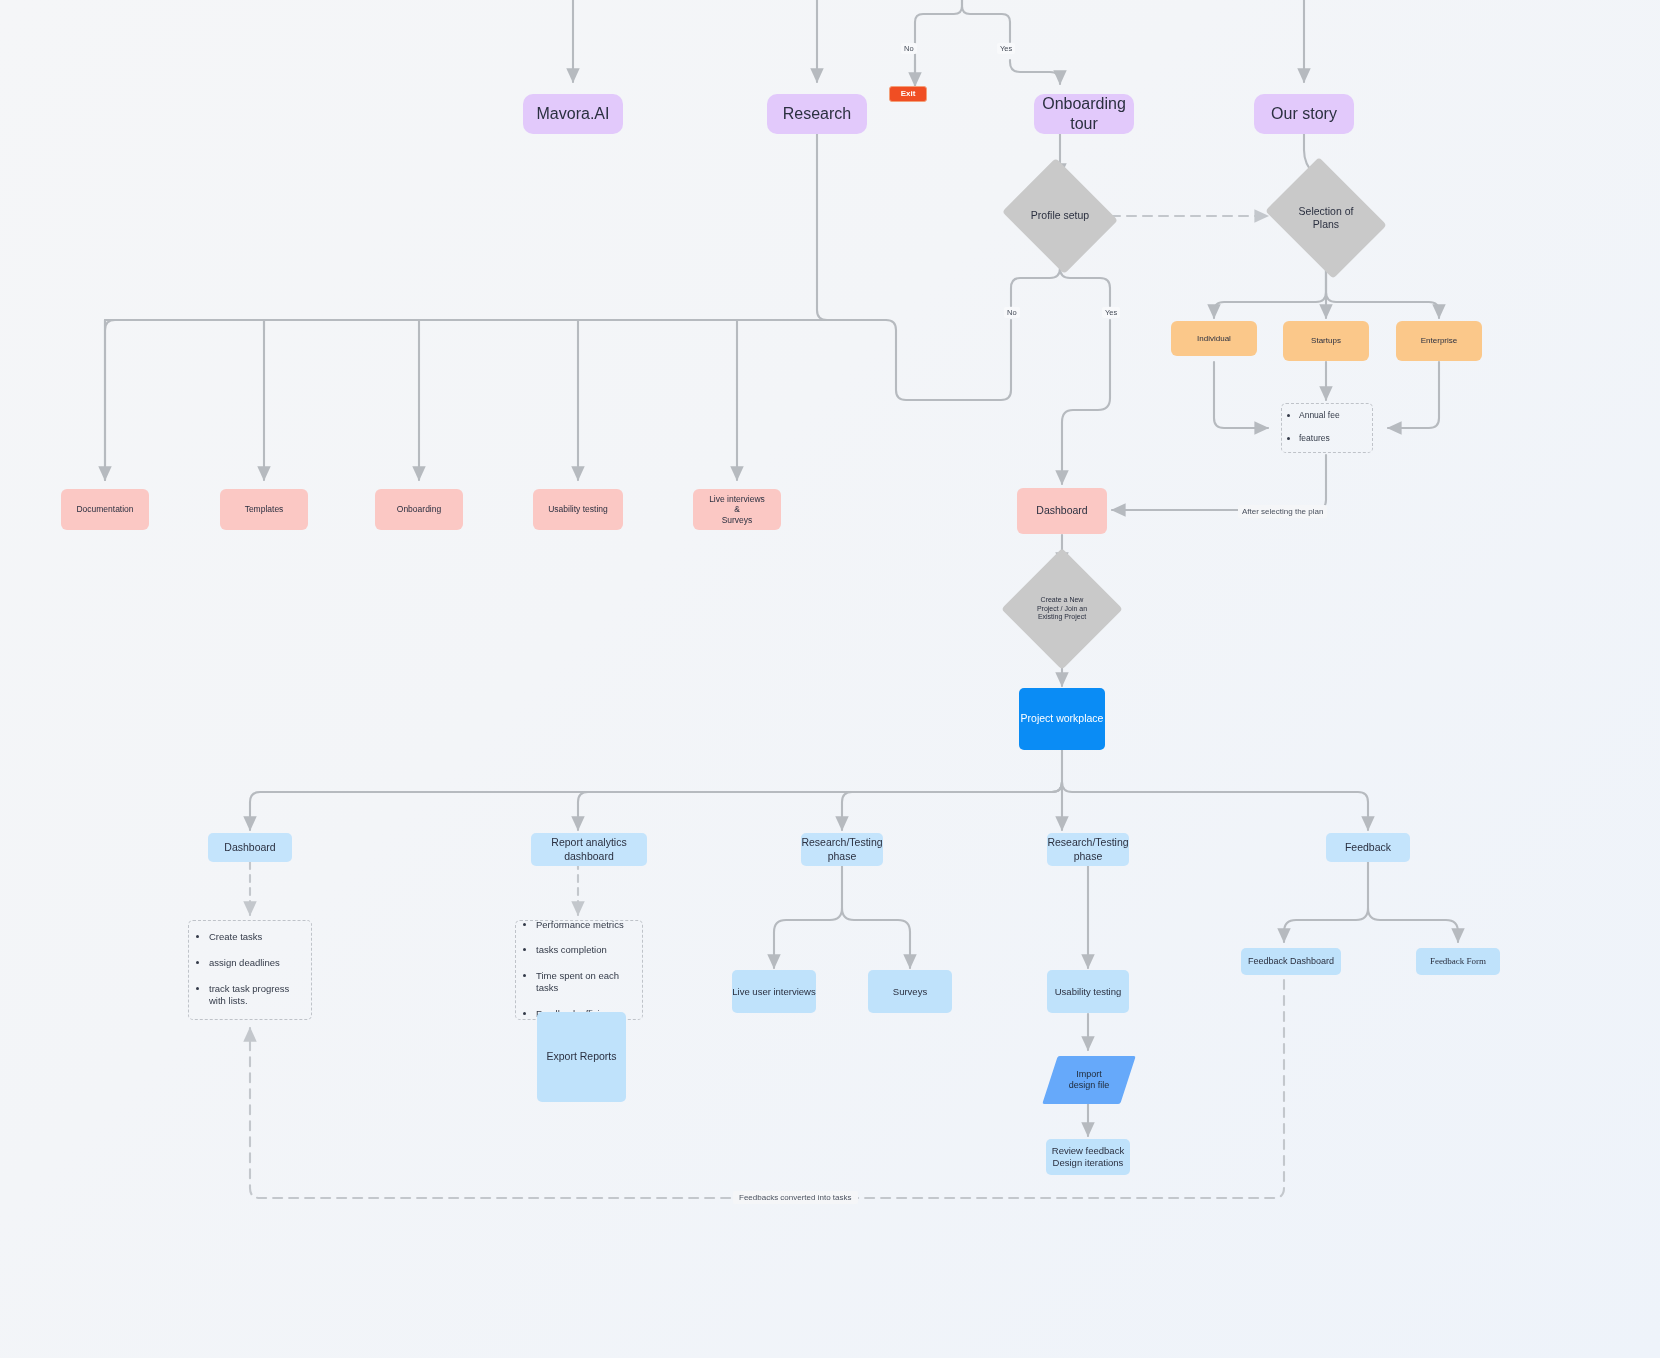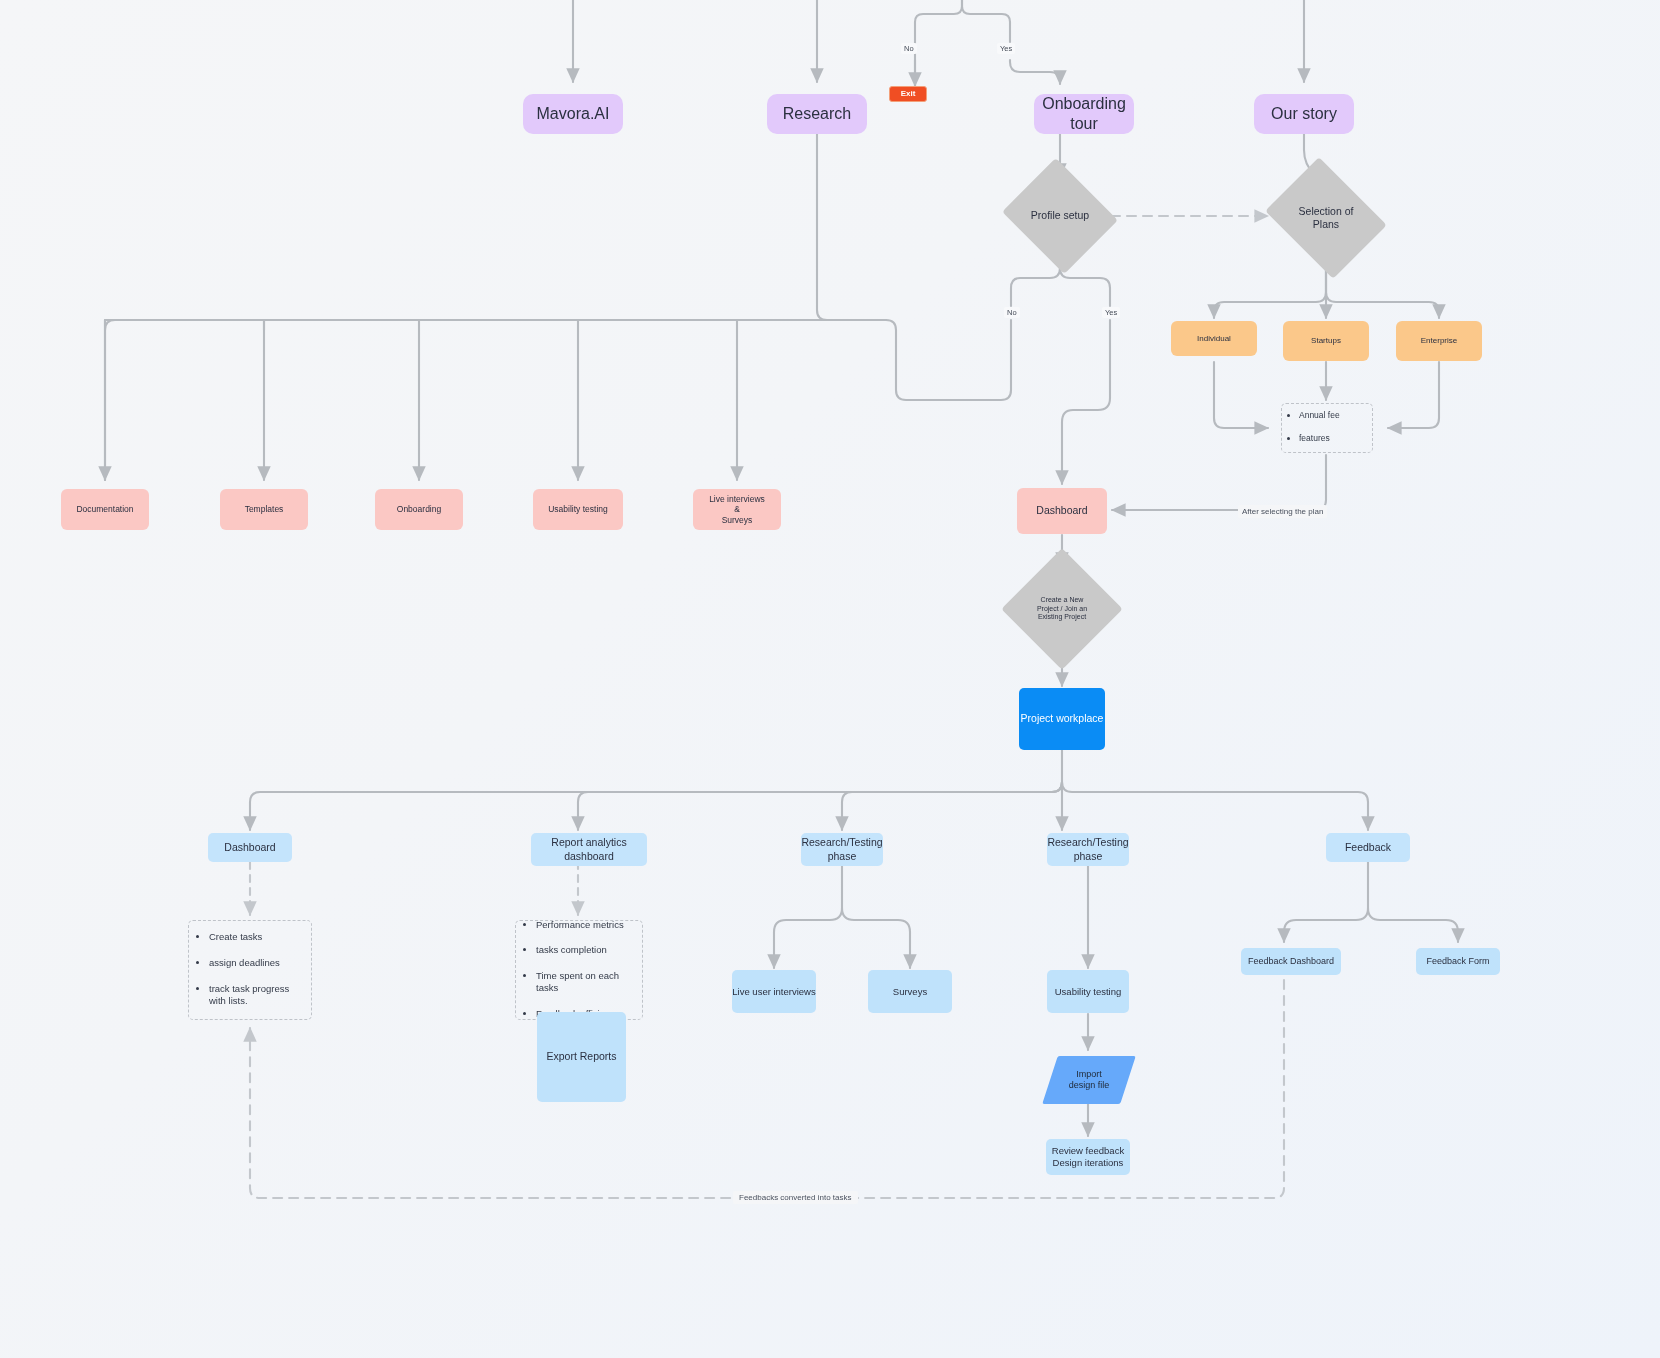--- a/index.html
+++ b/index.html
@@ -350,21 +350,21 @@
     <span class="para-shape"></span>
     <span class="para-label">Import
 design file</span>
   </div>
 
   <div class="node n-lblue" style="left:1046px; top:1139px; width:84px; height:36px;">Review feedback
 Design iterations</div>
 
   <div class="node n-lblue" style="left:1241px; top:948px; width:100px; height:27px; font-size:9px;">Feedback Dashboard</div>
 
-  <div class="node n-lblue" style="left:1416px; top:948px; width:84px; height:27px; font-size:9px;">Feedback Form</div>
+  <div class="node n-lblue" style="left:1416px; top:948px; width:84px; height:27px; font-size:9px;font-family:Liberation Serif, serif;">Feedback Form</div>
 
   <div class="edge-label" style="left:901px; top:43px;">No</div>
 
   <div class="edge-label" style="left:997px; top:43px;">Yes</div>
 
   <div class="edge-label" style="left:1004px; top:307px;">No</div>
 
   <div class="edge-label" style="left:1102px; top:307px;">Yes</div>
 
   <div class="edge-label plain" style="left:1238px; top:505px; background:#f5f6f8; padding:2px 4px;">After selecting the plan</div>

